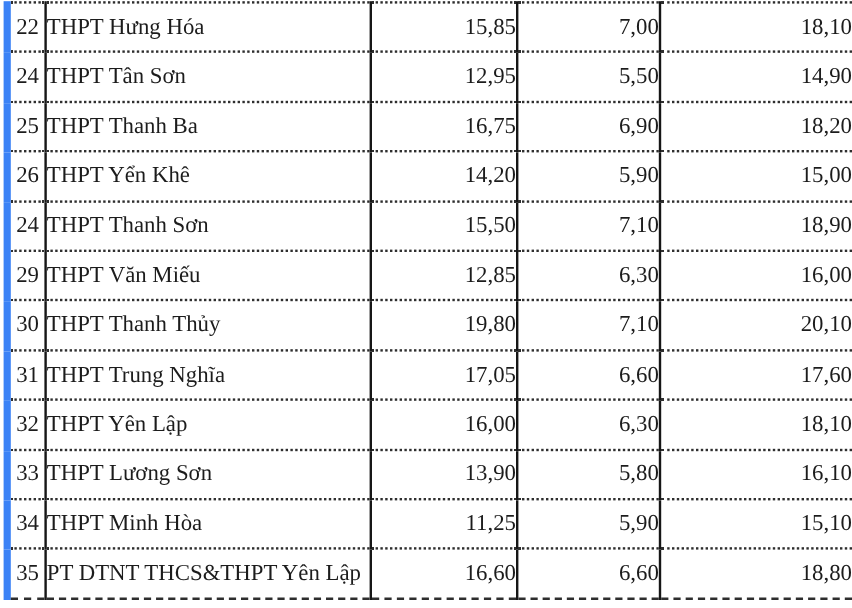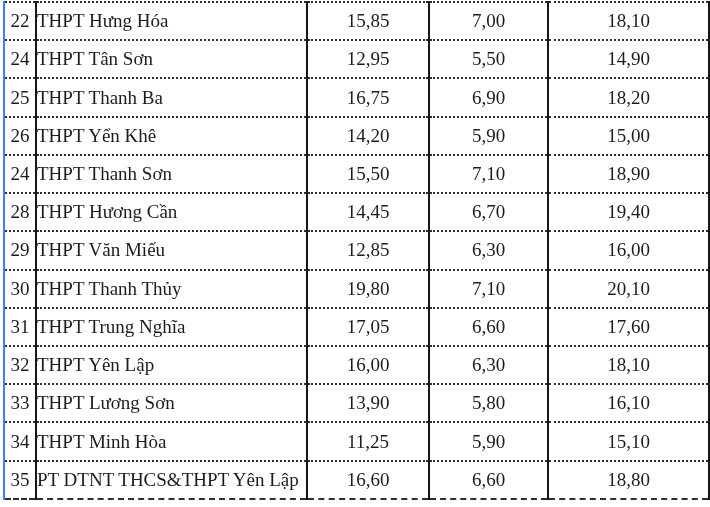--- a/index.html
+++ b/index.html
@@ -28,38 +28,38 @@
     border-left: 2px solid #161616;
     border-top: 2px dotted #2e2e2e;
     padding: 0;
     font-size: 19px;
     color: #1c1c1c;
     vertical-align: middle;
     white-space: nowrap;
     overflow: hidden;
   }
   table.scores td:first-child {
-    border-left: 2px solid #3b82f6;
+    border-left: 6px solid #3b82f6;
     margin-top: 30px;
   }
   table.scores td:last-child {
     border-right: 2px solid #161616;
   }
   table.scores tr:last-child td {
     border-bottom: 2px dashed #2e2e2e;
   }
   td.c-no {
     text-align: center;
   }
   td.c-school {
     text-align: left;
     padding-left: 3px;
   }
   td.c-score {
-    text-align: center;
+    text-align: right;
   }
   col.w-no     { width: 32px; }
   col.w-school { width: 271px; }
   col.w-s1     { width: 122px; }
   col.w-s2     { width: 119px; }
   col.w-s3     { width: 161px; }
 </style>
 </head>
 <body>
 
@@ -102,27 +102,20 @@
     <td class="c-score">15,00</td>
   </tr>
         <tr>
     <td class="c-no">24</td>
     <td class="c-school">THPT Thanh Sơn</td>
     <td class="c-score">15,50</td>
     <td class="c-score">7,10</td>
     <td class="c-score">18,90</td>
   </tr>
         <tr>
-    <td class="c-no">28</td>
-    <td class="c-school">THPT Hương Cần</td>
-    <td class="c-score">14,45</td>
-    <td class="c-score">6,70</td>
-    <td class="c-score">19,40</td>
-  </tr>
-        <tr>
     <td class="c-no">29</td>
     <td class="c-school">THPT Văn Miếu</td>
     <td class="c-score">12,85</td>
     <td class="c-score">6,30</td>
     <td class="c-score">16,00</td>
   </tr>
         <tr>
     <td class="c-no">30</td>
     <td class="c-school">THPT Thanh Thủy</td>
     <td class="c-score">19,80</td>

